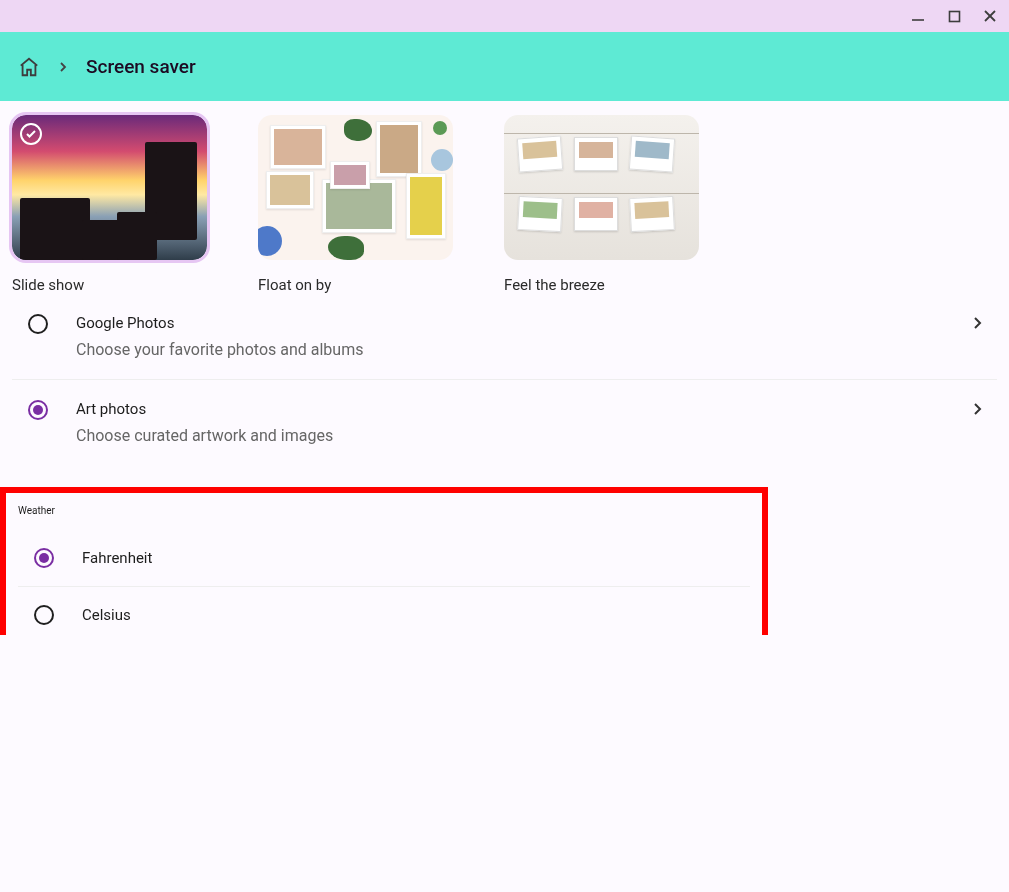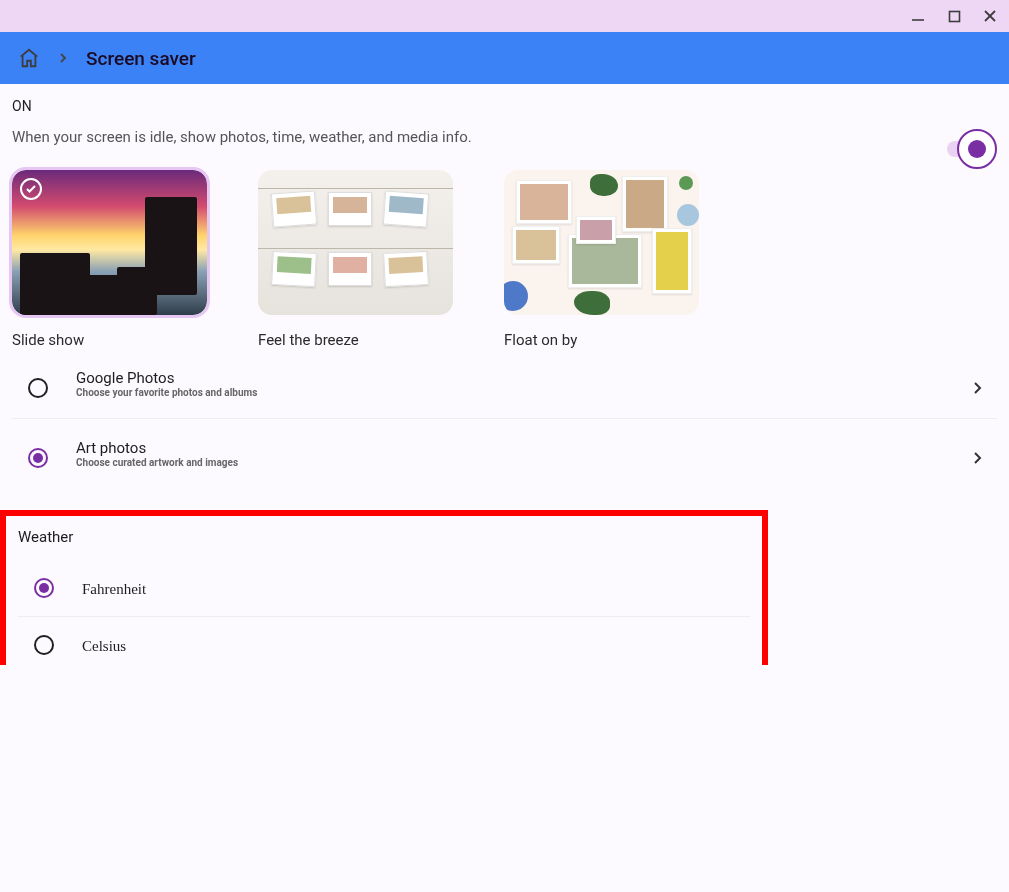--- a/index.html
+++ b/index.html
@@ -25,22 +25,22 @@
   .titlebar .win-btn {
     width: 14px;
     height: 14px;
     display: flex;
     align-items: center;
     justify-content: center;
     color: #3d3d3d;
     cursor: pointer;
   }
   .header {
-    height: 52px;
-    background: #3b82f6;
+    height: 69px;
+    background: #5eead4;
     display: flex;
     align-items: center;
     padding-left: 18px;
     gap: 18px;
   }
   .home-icon {
     width: 22px;
     height: 22px;
     color: #3d3d3d;
     cursor: pointer;
@@ -169,57 +169,56 @@
   .t3{background:#fbf3ee;}
   .t3 .blob{position:absolute;border-radius:50%;}
   .t3 .photo{position:absolute;background:#fff;border:1px solid #eee;box-shadow:0 1px 2px rgba(0,0,0,.1);}
   .t3 .ph{position:absolute;inset:3px;background:#cdd7c6;}
 
   .list {
     margin-top:0;
   }
   .list-row{
     display:flex;
-    align-items:flex-end;
+    align-items:flex-start;
     padding:20px 14px 20px 16px;
     border-bottom:1px solid #eee;
     cursor:pointer;
   }
   .list-row:first-child{border-top:none;}
   .radio{
     width:20px;height:20px;
     border:2px solid #1f1f1f;
     border-radius:50%;
     margin-right:28px;
     display:flex;align-items:center;justify-content:center;
     flex-shrink:0;
   }
   .radio.selected{border-color:#7a2ea3;}
   .radio.selected::after{content:"";width:10px;height:10px;background:#7a2ea3;border-radius:50%;}
   .row-text{flex:1;}
   .row-title{font-size:15px;color:#1d1d1d;}
-  .row-sub{font-size:10px;color:#666;margin-top:0;font-weight:bold;}
+  .row-sub{font-size:16px;color:#666;margin-top:8px;}
   .row-chev{color:#333;}
   .weather-box{
     border:6px solid #ff0000;
     border-bottom:none;
     margin-top:22px;
     margin-left:-12px;
     padding:0;
     width:768px;
     padding-bottom:0;
   }
   .weather-inner{padding:12px 12px 0 12px;}
-  .weather-title{font-size:15px;color:#1d1d1d;margin-bottom:14px;}
+  .weather-title{font-size:10px;color:#1d1d1d;margin-bottom:14px;}
   .w-row{
-    display:flex;align-items:flex-end;
+    display:flex;align-items:center;
     padding:18px 0 18px 16px;
     border-bottom:1px solid #eee;
     cursor:pointer;
-    font-family:Liberation Serif, serif;
   }
   .w-row:last-child{border-bottom:none;padding-bottom:10px;}
 </style>
 </head>
 <body>
 
 <div class="titlebar">
   <div class="win-btn">
     <svg width="14" height="14" viewBox="0 0 14 14">
         <line x1="1" y1="11" x2="13" y2="11" stroke="currentColor" stroke-width="1.6"></line>
@@ -248,75 +247,39 @@
   <div class="chev">
     <svg width="10" height="10" viewBox="0 0 10 10">
         <path d="M3 1l4 4-4 4" fill="none" stroke="currentColor" stroke-width="1.8"></path>
       </svg>
   </div>
   <div class="header-title">Screen saver</div>
 </div>
 
 <div class="content">
 
-  <div class="status-row">
-    <div>
-      <div class="status-label">ON</div>
-      <div class="status-desc">When your screen is idle, show photos, time, weather, and media info.</div>
-    </div>
-    <div class="toggle">
-      <div class="toggle-track"></div>
-      <div class="toggle-thumb"></div>
-    </div>
-  </div>
 
   <div class="anim-row">
 
     <div class="anim-card">
       <div class="anim-thumb t1 selected">
         <div class="rock r1"></div>
           <div class="rock r2"></div>
           <div class="rock r3"></div>
           <div class="rock r4"></div>
         <div class="check-badge">
           <svg width="12" height="12" viewBox="0 0 12 12">
               <path d="M2 6l2.5 2.5L10 3" fill="none" stroke="#fff" stroke-width="2"></path>
             </svg>
         </div>
       </div>
       <div class="anim-label">Slide show</div>
     </div>
 
     <div class="anim-card">
-      <div class="anim-thumb t2">
-        <div class="string"></div>
-          <div class="string s2"></div>
-        <div class="photo" style="top:22px;left:14px;width:44px;height:34px;transform:rotate(-4deg);">
-            <div class="ph" style="background:#d9c29a;"></div>
-          </div>
-        <div class="photo" style="top:22px;left:70px;width:44px;height:34px;">
-            <div class="ph" style="background:#d6b49a;"></div>
-          </div>
-        <div class="photo" style="top:22px;left:126px;width:44px;height:34px;transform:rotate(4deg);">
-            <div class="ph" style="background:#9fb9c9;"></div>
-          </div>
-        <div class="photo" style="top:82px;left:14px;width:44px;height:34px;transform:rotate(3deg);">
-            <div class="ph" style="background:#9dbf8a;"></div>
-          </div>
-        <div class="photo" style="top:82px;left:70px;width:44px;height:34px;">
-            <div class="ph" style="background:#e0b1a3;"></div>
-          </div>
-        <div class="photo" style="top:82px;left:126px;width:44px;height:34px;transform:rotate(-3deg);">
-            <div class="ph" style="background:#d9c29a;"></div>
-          </div>
-      </div>
-      <div class="anim-label">Feel the breeze</div>
-    </div>
-
-    <div class="anim-card">
       <div class="anim-thumb t3">
         <div class="blob" style="top:4px;left:86px;width:28px;height:22px;background:#3e6f3a;border-radius:40% 60% 50% 50%;"></div>
         <div class="blob" style="top:6px;right:6px;width:14px;height:14px;background:#5b9a55;"></div>
         <div class="blob" style="bottom:4px;left:-6px;width:30px;height:30px;background:#4e79c9;"></div>
         <div class="blob" style="bottom:0px;left:70px;width:36px;height:24px;background:#3e6f3a;border-radius:50% 50% 40% 60%;"></div>
         <div class="blob" style="top:34px;right:0px;width:22px;height:22px;background:#a8c6de;"></div>
         <div class="photo" style="top:10px;left:12px;width:56px;height:44px;">
             <div class="ph" style="background:#d9b49a;"></div>
           </div>
         <div class="photo" style="top:56px;left:8px;width:48px;height:38px;">
@@ -331,20 +294,46 @@
         <div class="photo" style="top:58px;left:148px;width:40px;height:66px;">
             <div class="ph" style="background:#e5d04b;"></div>
           </div>
         <div class="photo" style="top:46px;left:72px;width:40px;height:28px;">
             <div class="ph" style="background:#c99faa;"></div>
           </div>
       </div>
       <div class="anim-label">Float on by</div>
     </div>
 
+    <div class="anim-card">
+      <div class="anim-thumb t2">
+        <div class="string"></div>
+          <div class="string s2"></div>
+        <div class="photo" style="top:22px;left:14px;width:44px;height:34px;transform:rotate(-4deg);">
+            <div class="ph" style="background:#d9c29a;"></div>
+          </div>
+        <div class="photo" style="top:22px;left:70px;width:44px;height:34px;">
+            <div class="ph" style="background:#d6b49a;"></div>
+          </div>
+        <div class="photo" style="top:22px;left:126px;width:44px;height:34px;transform:rotate(4deg);">
+            <div class="ph" style="background:#9fb9c9;"></div>
+          </div>
+        <div class="photo" style="top:82px;left:14px;width:44px;height:34px;transform:rotate(3deg);">
+            <div class="ph" style="background:#9dbf8a;"></div>
+          </div>
+        <div class="photo" style="top:82px;left:70px;width:44px;height:34px;">
+            <div class="ph" style="background:#e0b1a3;"></div>
+          </div>
+        <div class="photo" style="top:82px;left:126px;width:44px;height:34px;transform:rotate(-3deg);">
+            <div class="ph" style="background:#d9c29a;"></div>
+          </div>
+      </div>
+      <div class="anim-label">Feel the breeze</div>
+    </div>
+
   </div>
 
   <div class="list">
 
     <div class="list-row">
       <div class="radio"></div>
       <div class="row-text">
         <div class="row-title">Google Photos</div>
         <div class="row-sub">Choose your favorite photos and albums</div>
       </div>

